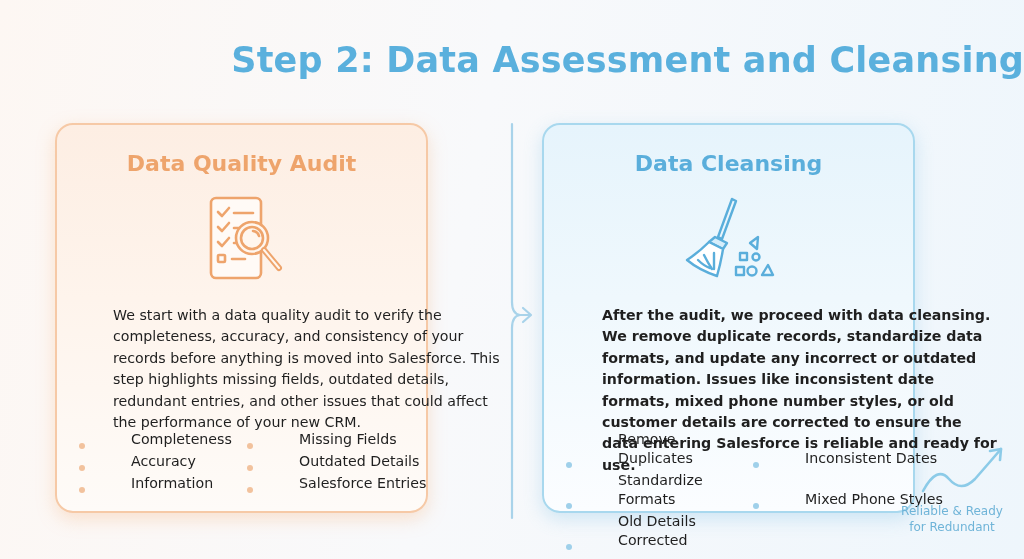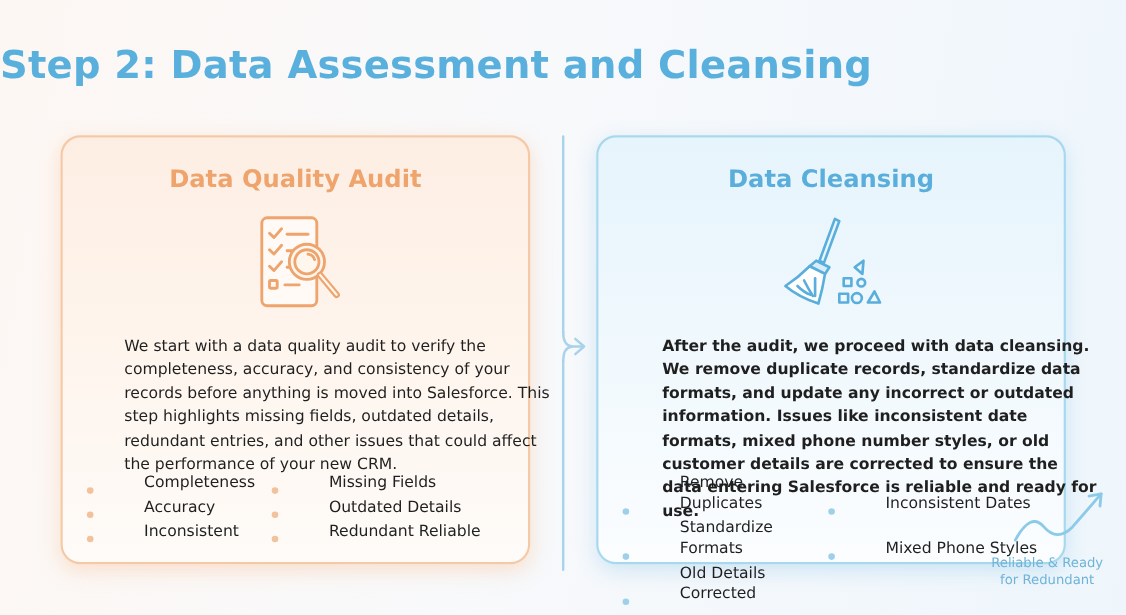--- a/index.html
+++ b/index.html
@@ -5,25 +5,25 @@
   * { box-sizing: border-box; margin: 0; padding: 0; }
   html, body { width: 1024px; height: 559px; overflow: hidden; }
   body {
     font-family: "DejaVu Sans", "Liberation Sans", sans-serif;
     background: linear-gradient(100deg, #fdf7f3 0%, #f8f9fb 45%, #eef6fc 100%);
     position: relative;
     color: #222;
   }
   .page-title {
     position: absolute; left: 0; top: 40px; width: 1024px;
-    text-align: left; font-size: 35px; font-weight: bold;
+    text-align: right; font-size: 35px; font-weight: bold;
     color: #5ab0dd; letter-spacing: 0.2px;
   }
   .card {
-    position: absolute; top: 123px; width: 427px; height: 390px;
+    position: absolute; top: 123px; width: 373px; height: 390px;
     border-radius: 18px; border: 2px solid;
   }
   .card.audit {
     left: 55px;
     border-color: #f6c9a6;
     background: linear-gradient(180deg, #fdeee3 0%, #fef4ec 45%, #fefbf8 100%);
     box-shadow: 0 6px 18px rgba(246,180,130,0.35);
   }
   .card.cleanse {
     left: 542px;
@@ -111,25 +111,25 @@
     <div class="bullet">
         <span class="dot"></span>
         <span>Accuracy</span>
       </div>
     <div class="bullet">
         <span class="dot"></span>
         <span>Outdated Details</span>
       </div>
     <div class="bullet">
         <span class="dot"></span>
-        <span>Inconsistent</span>
+        <span>Information</span>
       </div>
     <div class="bullet">
         <span class="dot"></span>
-        <span>Redundant Reliable</span>
+        <span>Salesforce Entries</span>
       </div>
   </div>
 </div>
 
 <div class="connector">
   <svg viewBox="0 0 40 398" width="40" height="398" fill="none" stroke="#a9d3ea" stroke-width="2.2" stroke-linecap="round" stroke-linejoin="round">
     <line x1="12" y1="2" x2="12" y2="180"></line>
     <path d="M12 180 q0 12 8 13"></path>
     <path d="M12 206 q0 -12 8 -13"></path>
     <line x1="12" y1="206" x2="12" y2="396"></line>

